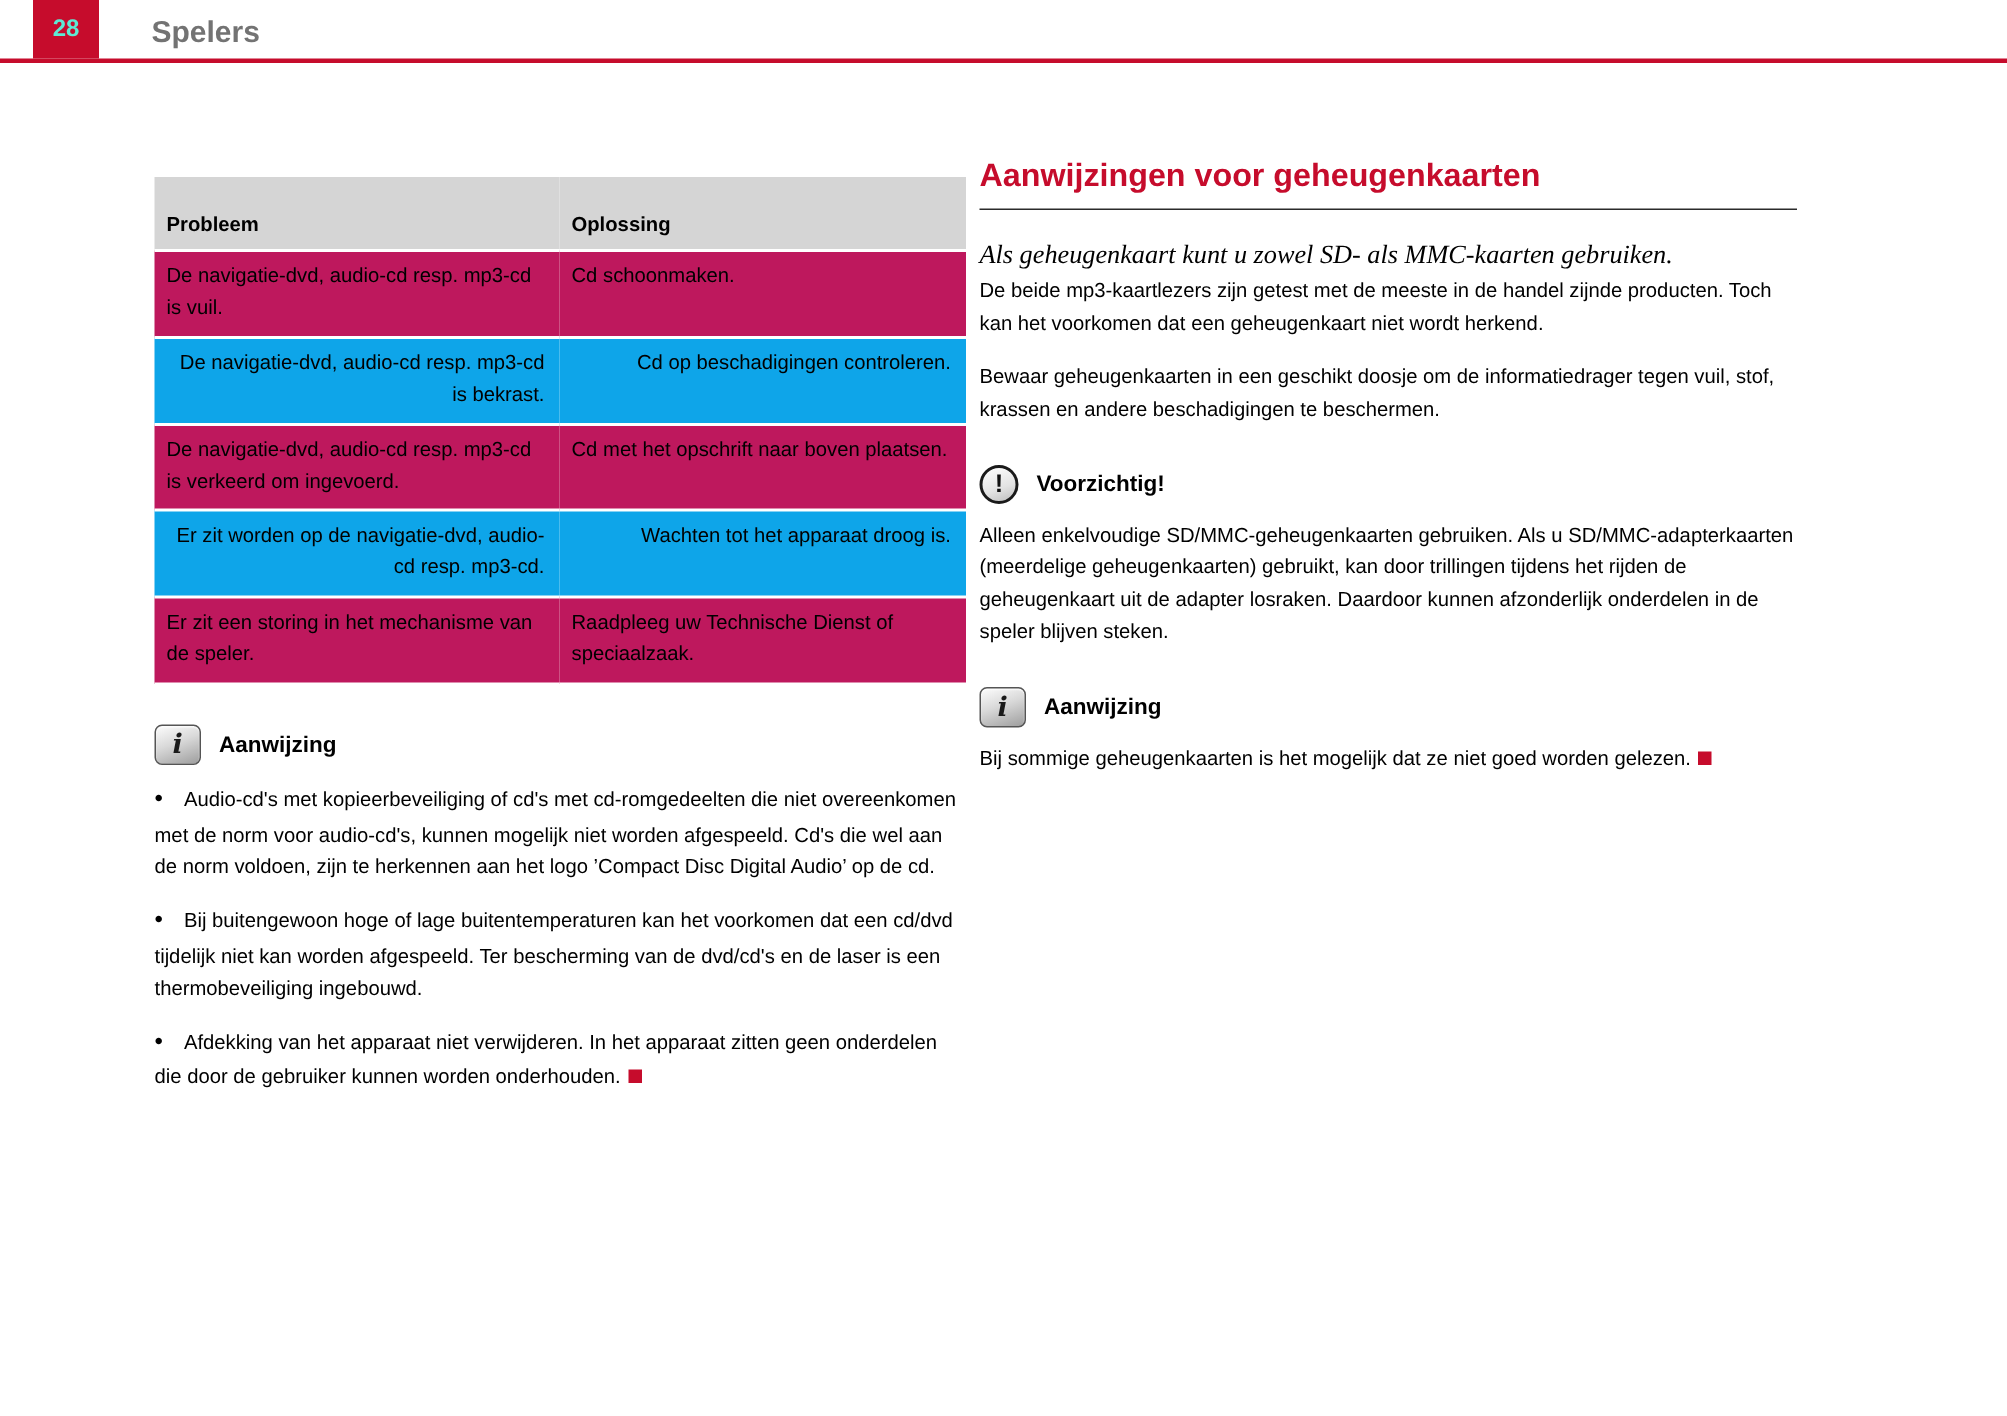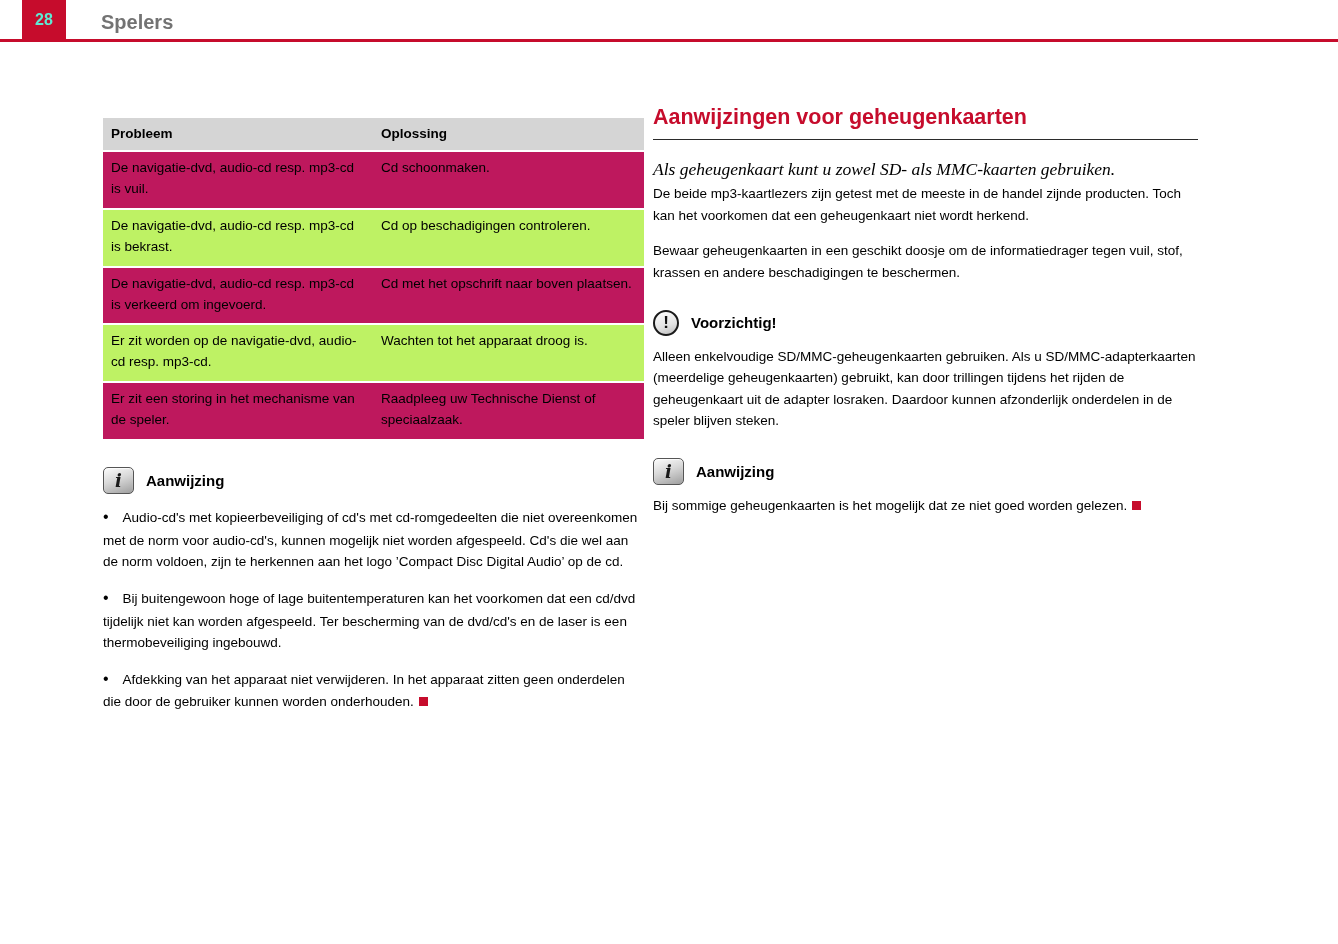--- a/index.html
+++ b/index.html
@@ -32,24 +32,24 @@
   .col-left  { position: absolute; left: 103px; top: 76px; width: 541px; }
   .col-right { position: absolute; left: 653px; top: 63px; width: 545px; }
 
   
   table.trouble { width: 100%; border-collapse: collapse; font-size: 13.5px; }
   table.trouble td, table.trouble th {
     vertical-align: top; text-align: left; padding: 6px 10px 8px 8px;
     line-height: 1.55; font-weight: normal;
     border-bottom: 2px solid #ffffff;
   }
-  table.trouble th { font-weight: bold; background: #d5d5d5; padding-top: 6px; padding-bottom: 5px; }
+  table.trouble th { font-weight: bold; background: #d5d5d5; padding-top: 22px; padding-bottom: 5px; }
   table.trouble col.c1 { width: 270px; }
   table.trouble tr.odd  td { background: #be185d; margin-left: 44px; }
-  table.trouble tr.even td { background: #bef264; }
+  table.trouble tr.even td { background: #0ea5e9; text-align: right; }
 
   
   .note-head { display: flex; align-items: center; margin-top: 26px; margin-bottom: 10px; }
   .note-head .note-title { font-weight: bold; font-size: 15px; margin-left: 12px; }
 
   .info-icon {
     width: 31px; height: 27px; border: 1px solid #555; border-radius: 5px;
     background: linear-gradient(160deg, #fdfdfd 0%, #d9d9d9 45%, #9e9e9e 100%);
     display: flex; align-items: center; justify-content: center;
     font-family: "DejaVu Serif", serif; font-style: italic; font-weight: bold;

